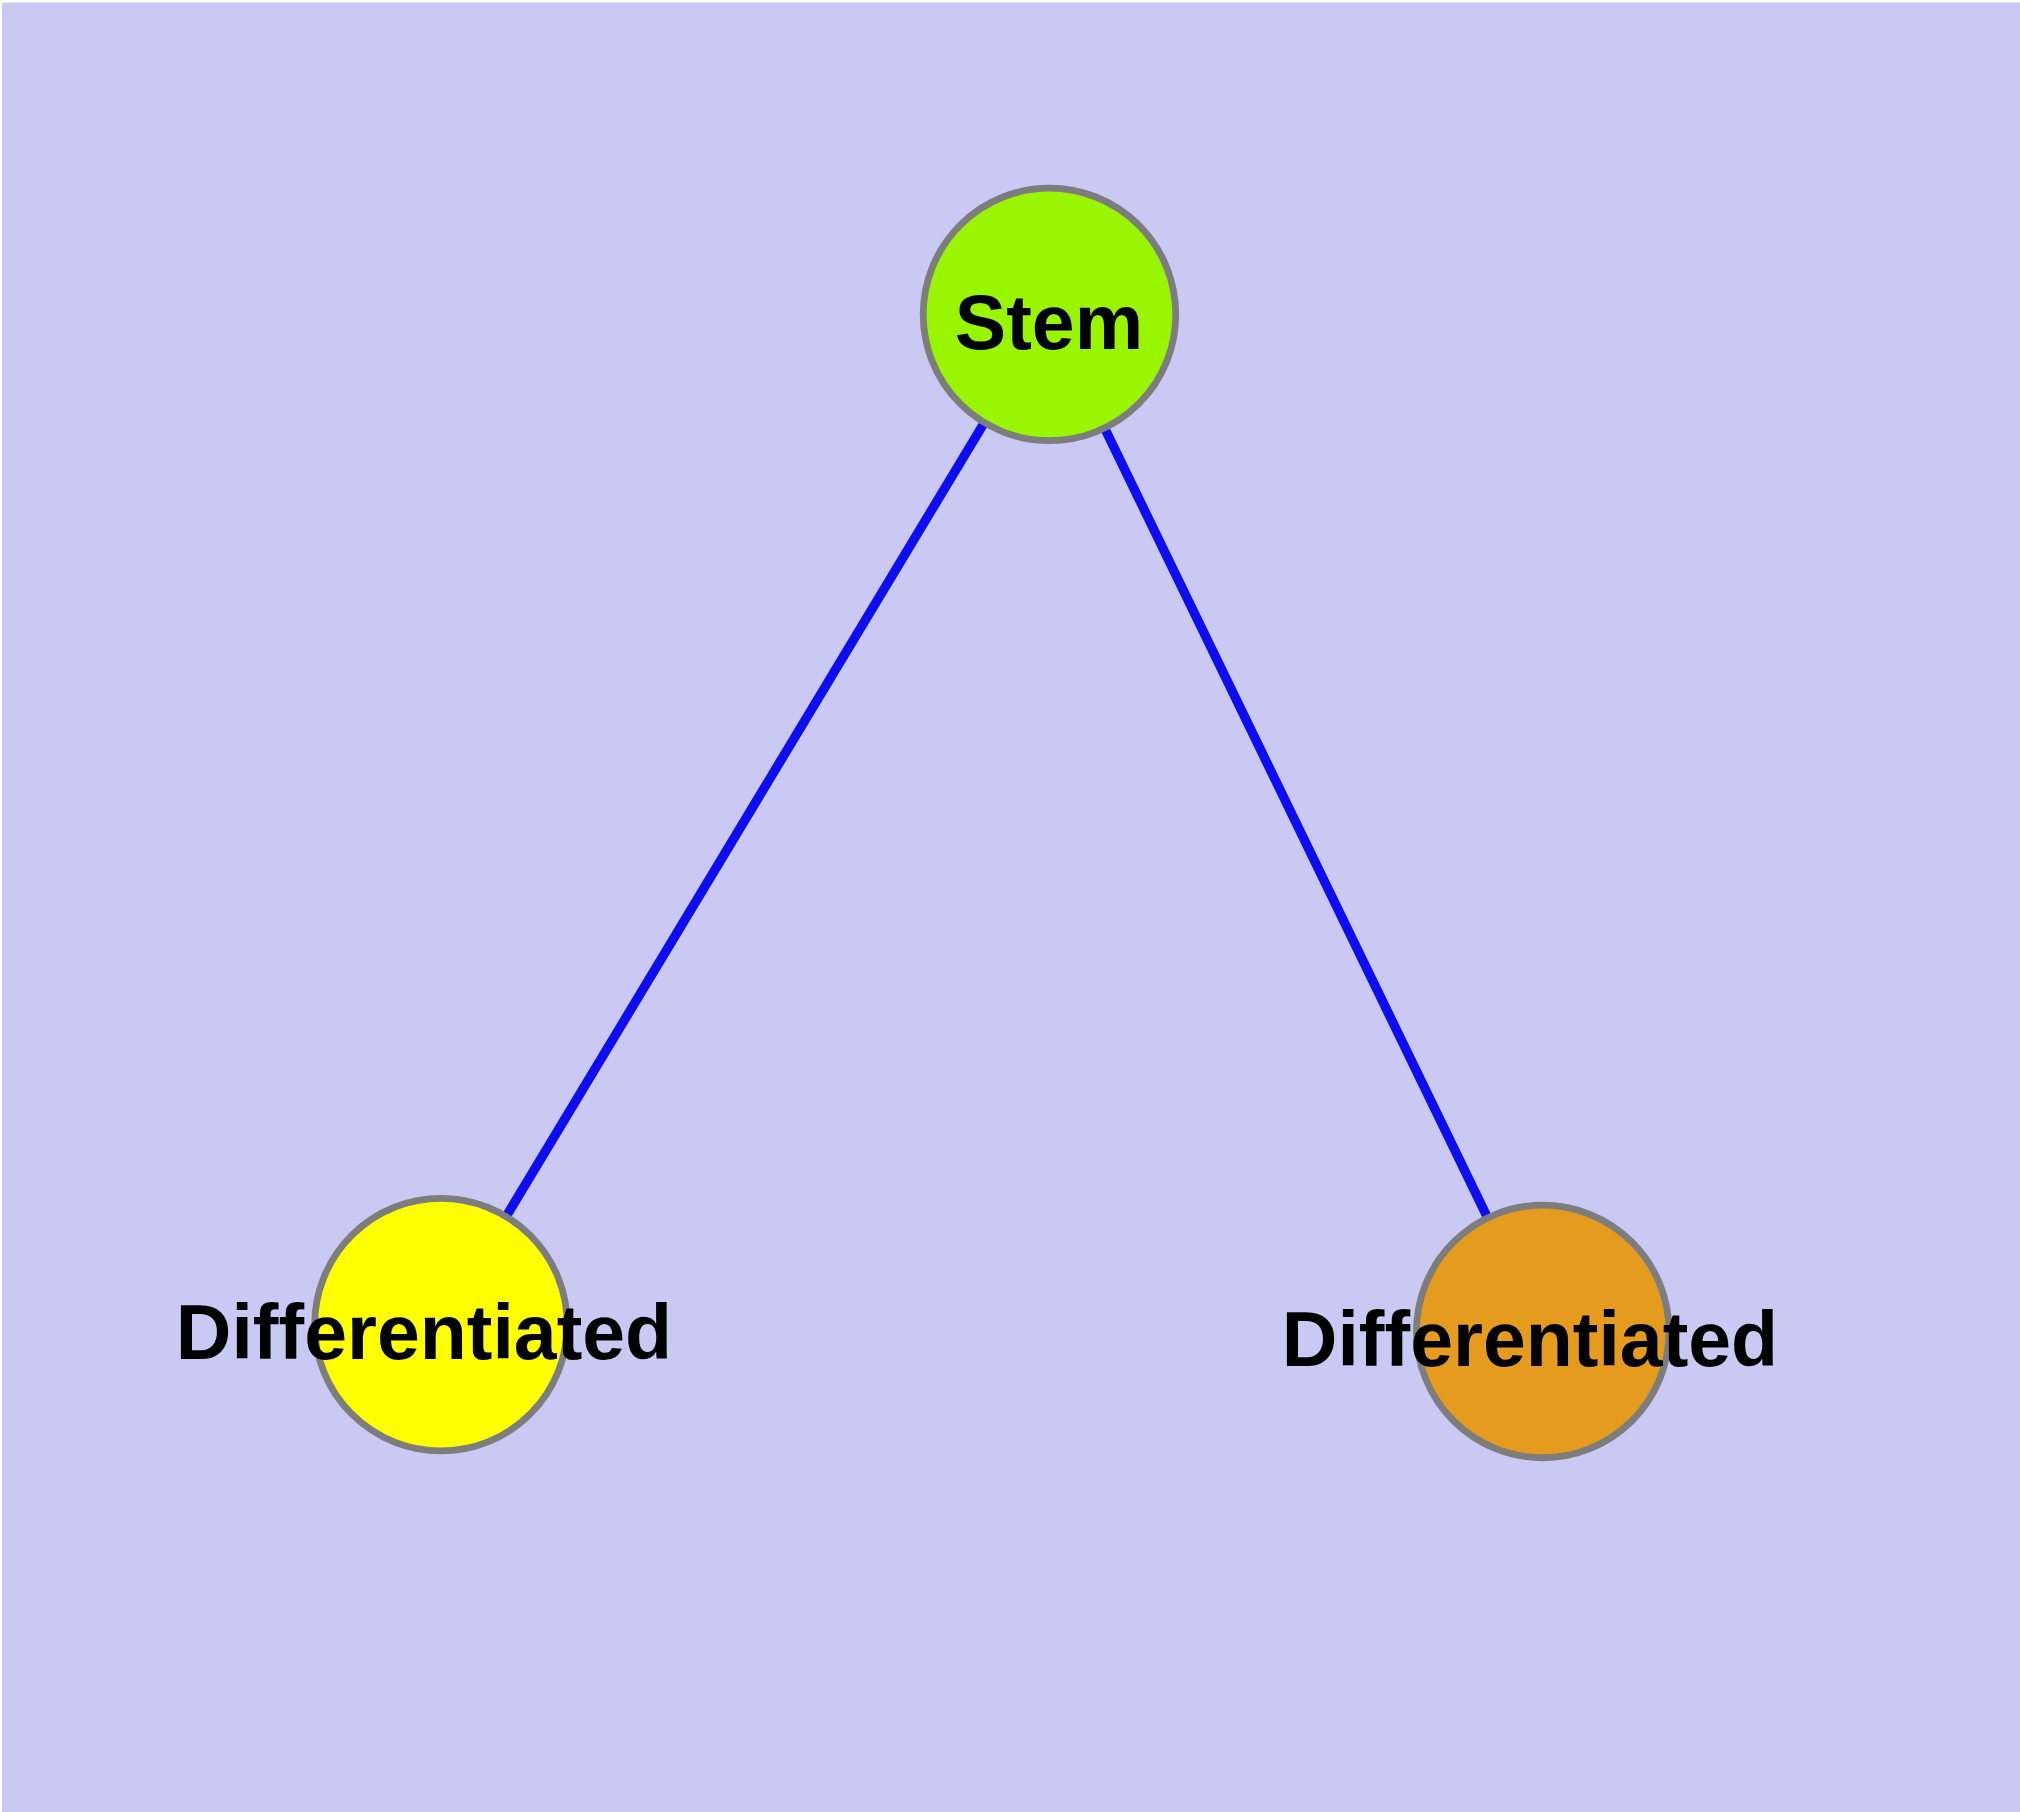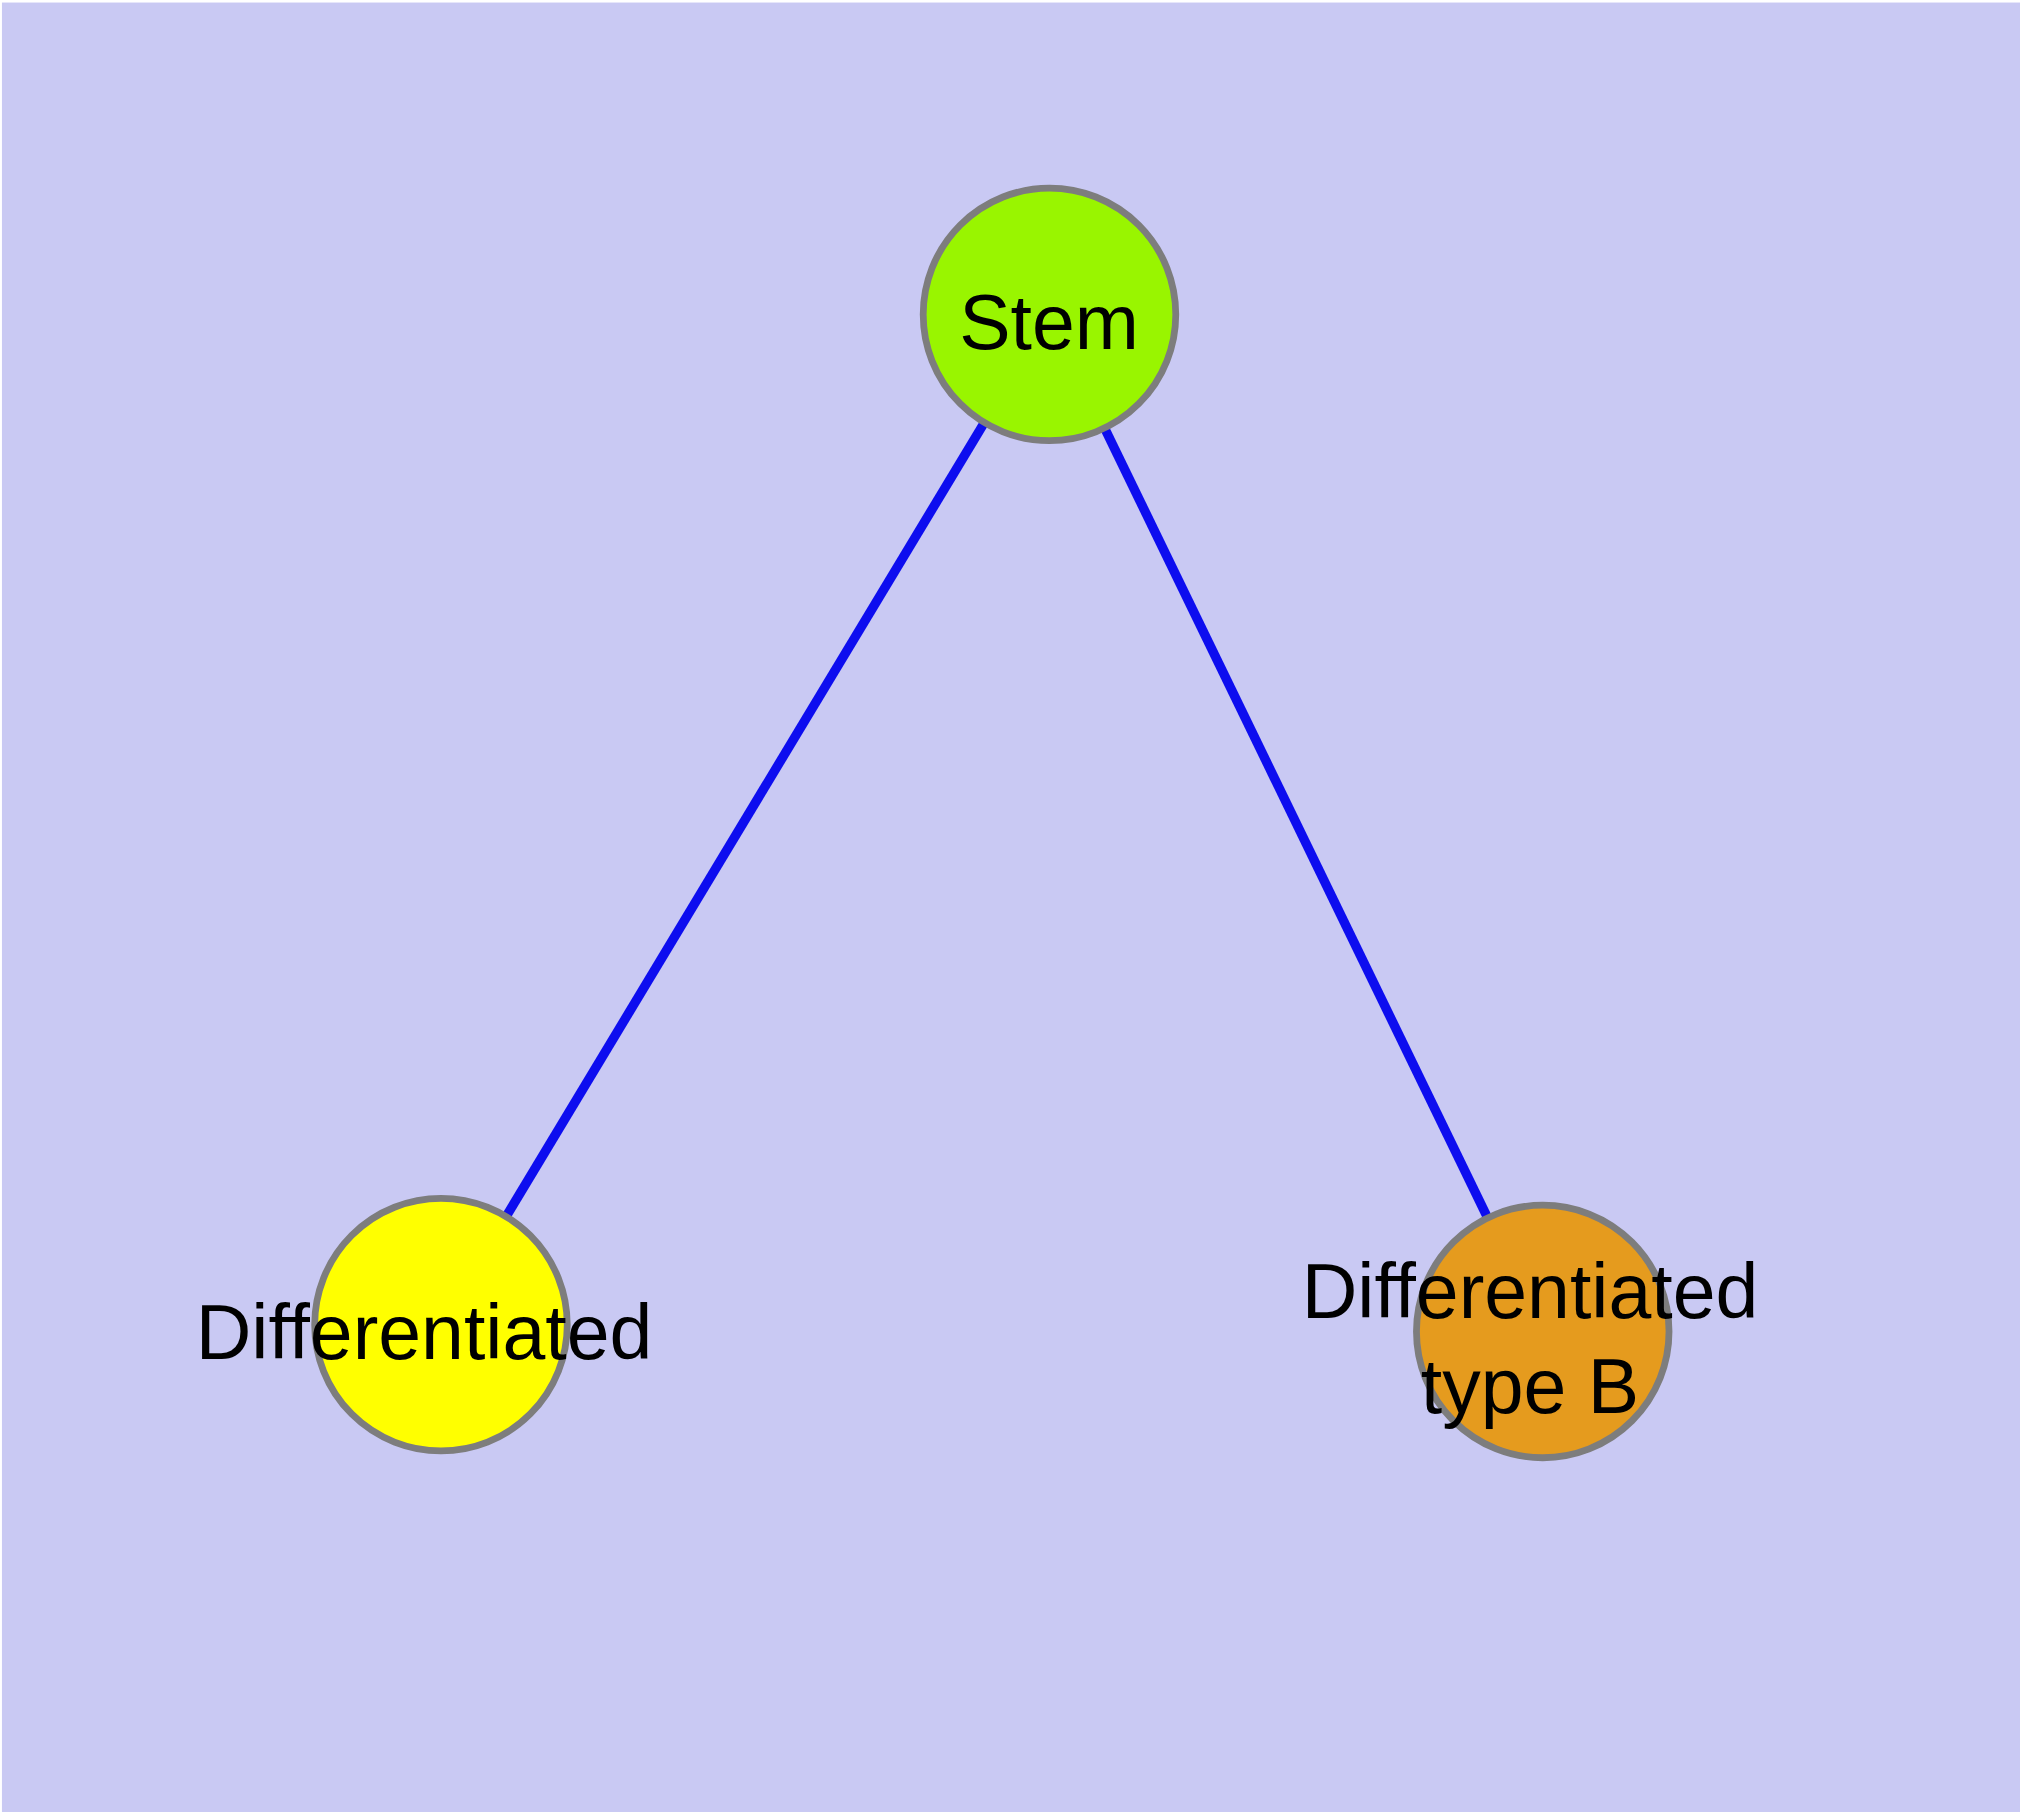--- a/index.html
+++ b/index.html
@@ -28,21 +28,21 @@
     left: 0;
     top: 0;
     width: 100%;
     height: 100%;
     pointer-events: none;
   }
   .node-label {
     position: absolute;
     transform: translate(-50%, -50%);
     text-align: center;
-    font-weight: normal;
+    font-weight: bold;
     white-space: nowrap;
   }
 </style>
 </head>
 <body>
 
 <div id="stage">
   <svg id="graph-svg" width="2021" height="1812" viewBox="0 0 2384 2138">
       <rect x="2" y="3" width="2382" height="2135" fill="#C9C9F3"></rect>
       <line x1="1238" y1="371" x2="520" y2="1563" stroke="#0D0DEF" stroke-width="11"></line>
@@ -53,17 +53,16 @@
     </svg>
   <div id="labels-layer">
       <div class="node-label" style="left: 1049px; top: 322px; color: rgb(0, 0, 0); font-size: 77px; line-height: 95px;">
         <div>Stem</div>
       </div>
       <div class="node-label" style="left: 424px; top: 1332px; color: rgb(0, 0, 0); font-size: 77px; line-height: 95px;">
         <div>Differentiated</div>
       </div>
       <div class="node-label" style="left: 1530px; top: 1339px; color: rgb(0, 0, 0); font-size: 77px; line-height: 95px;">
         <div>Differentiated</div>
-        <div>type B</div>
       </div>
     </div>
 </div>
 
 
 </body></html>

